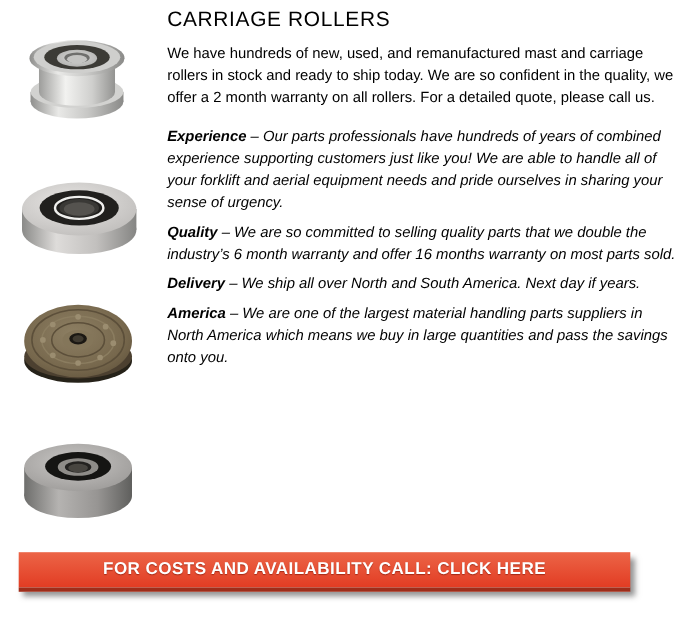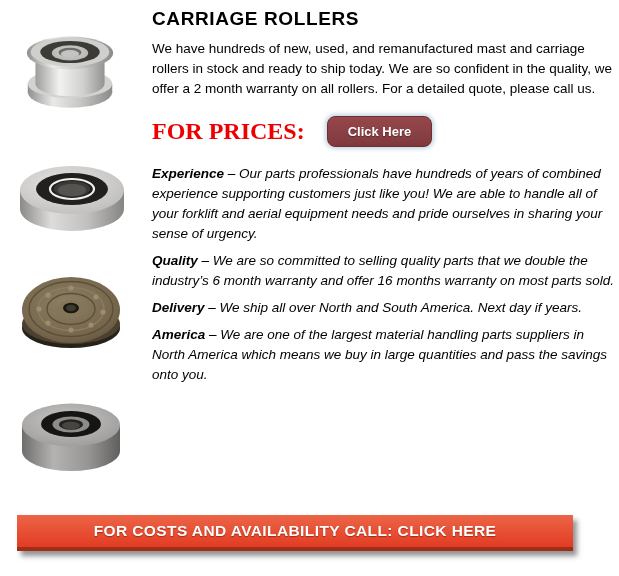--- a/index.html
+++ b/index.html
@@ -15,21 +15,21 @@
   
   .product-img { position: absolute; }
   .img-1 { left: 22px;  top: 14px;  width: 96px;  height: 99px; }
   .img-2 { left: 14px;  top: 146px; width: 116px; height: 90px; }
   .img-3 { left: 19px;  top: 264px; width: 104px; height: 90px; }
   .img-4 { left: 16px;  top: 385px; width: 110px; height: 89px; }
 
   
   .content { position: absolute; left: 152px; top: 8px; width: 462px; }
   .page-title {
-    font-size: 19px; font-weight: 700; letter-spacing: 0.6px;
+    font-size: 19px; font-weight: 400; letter-spacing: 0.6px;
     margin: 0 0 9px 0; color: #000;
   }
   .intro {
     font-size: 13.5px; line-height: 20px; margin: 0 0 15px 0;
   }
   .prices-row {
     display: flex; align-items: center; margin: 0 0 16px 0; height: 34px;
   }
   .prices-label {
     font-family: "Liberation Serif", serif;
@@ -43,21 +43,21 @@
     border: 1px solid #6e2f33; border-radius: 8px;
     padding: 7px 20px; cursor: pointer;
     box-shadow: 0 0 4px 2px #c3d6e2;
     text-shadow: 0 1px 1px rgba(0,0,0,0.35);
   }
   .section { font-size: 13.5px; line-height: 20px; margin: 0 0 7px 0; font-style: italic; }
   .section b { font-weight: bold; }
 
   
   .banner {
-    position: absolute; left: 17px; top: 515px; width: 556px; height: 32px;
+    position: absolute; left: 17px; top: 502px; width: 556px; height: 32px;
     background: linear-gradient(#ec6547, #e23c23);
     border-bottom: 4px solid #9e2d1a;
     box-shadow: 4px 5px 5px rgba(60,60,60,0.55);
     display: flex; align-items: center; justify-content: center;
     cursor: pointer;
   }
   .banner-text {
     color: #ffffff; font-weight: bold; font-size: 15.5px; letter-spacing: 0.4px;
     text-shadow: 0 1px 1px rgba(120,20,5,0.6);
     white-space: nowrap;
@@ -171,24 +171,20 @@
     <ellipse cx="55" cy="39.5" rx="18.5" ry="8" fill="#8e8c88"></ellipse>
     <ellipse cx="55" cy="39.5" rx="12" ry="5.2" fill="#232220"></ellipse>
     <ellipse cx="55" cy="40.5" rx="9" ry="3.8" fill="#474540"></ellipse>
   </svg>
 
   <div class="content">
     <h1 class="page-title">CARRIAGE ROLLERS</h1>
 
     <p class="intro">We have hundreds of new, used, and remanufactured mast and carriage rollers in stock and ready to ship today. We are so confident in the quality, we offer a 2 month warranty on all rollers. For a detailed quote, please call us.</p>
 
-    <div class="prices-row">
-      <span class="prices-label">FOR PRICES:</span>
-      <button class="click-here-btn">Click Here</button>
-    </div>
 
     <p class="section"><b>Experience</b> <span>– Our parts professionals have hundreds of years of combined experience supporting customers just like you!  We are able to handle all of your forklift and aerial equipment needs and pride ourselves in sharing your sense of urgency.</span></p>
 
 
     <p class="section"><b>Quality</b> <span>– We are so committed to selling quality parts that we double the industry’s 6 month warranty and offer 16 months warranty on most parts sold.</span></p>
 
     <p class="section"><b>Delivery</b> <span>– We ship all over North and South America.  Next day if years.</span></p>
 
     <p class="section"><b>America</b> <span>– We are one of the largest material handling parts suppliers in North America which means we buy in large quantities and pass the savings onto you.</span></p>
   </div>

